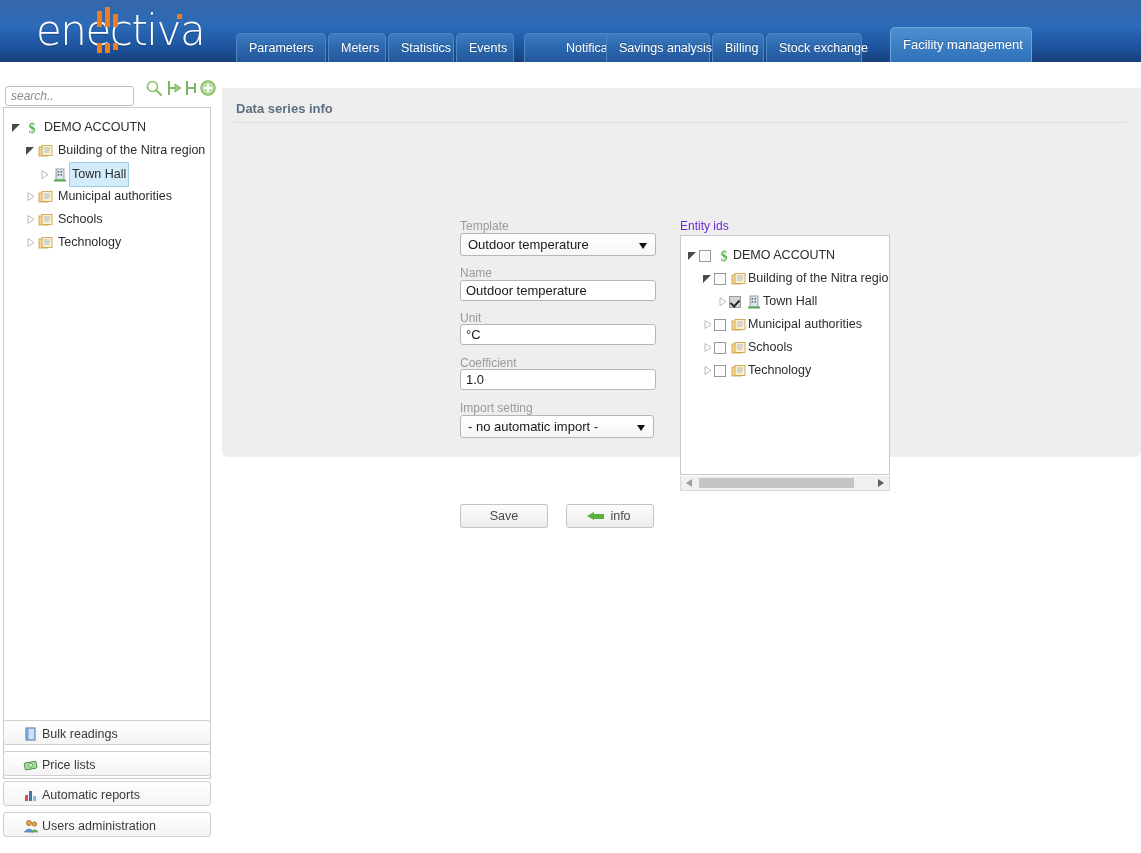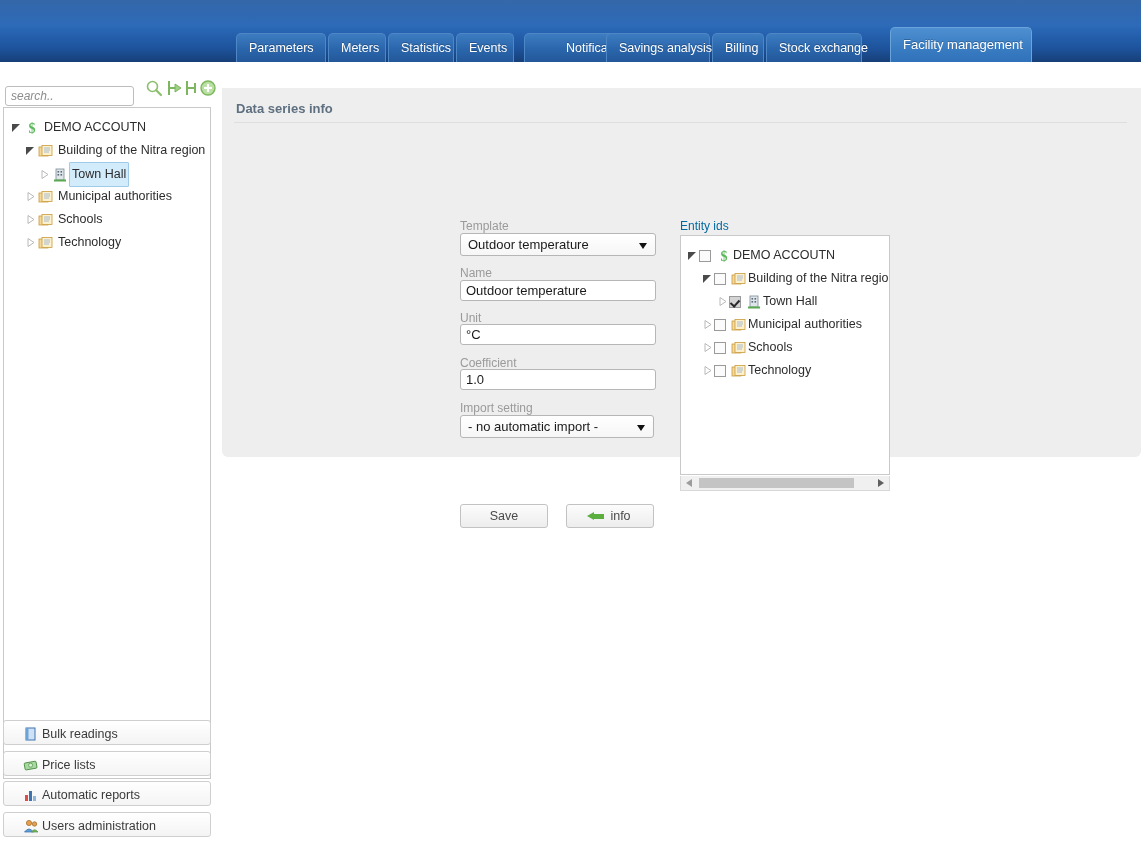--- a/index.html
+++ b/index.html
@@ -180,21 +180,21 @@
   .fselect .sv { position: absolute; left: 7px; top: 0; line-height: 21px; }
   .fselect .sa {
     position: absolute; right: 8px; top: 9px;
     width: 0; height: 0;
     border-left: 4.5px solid transparent;
     border-right: 4.5px solid transparent;
     border-top: 6px solid #111;
   }
 
   
-  #entity-label { position: absolute; left: 458px; top: 131px; font-size: 12px; color: #0369a1; }
+  #entity-label { position: absolute; left: 458px; top: 131px; font-size: 12px; color: #6d28d9; }
   #entity-box {
     position: absolute; left: 458px; top: 147px;
     width: 210px; height: 240px;
     border: 1px solid #c9c9c9;
     background: #ffffff;
     overflow: hidden;
   }
   .enode { position: relative; height: 23px; line-height: 23px; white-space: nowrap; font-size: 12.5px; color: #2c2c2c; cursor: pointer; }
   .enode .arr { display:inline-block; width:13px; text-align:center; vertical-align:middle; }
   .enode .ico { display:inline-block; width:19px; vertical-align:middle; text-align:center; }
@@ -253,20 +253,30 @@
   #back-arrow::before { content:""; position:absolute; left:4px; top:1px; width:11px; height:5px; background:#5cae3e; }
   #back-arrow::after  { content:""; position:absolute; left:-2px; top:-1px; width:0;height:0;
       border-top:4.5px solid transparent; border-bottom:4.5px solid transparent; border-right:7px solid #5cae3e; }
 </style>
 </head>
 <body>
 
 <div id="header">
   <div id="header-sheen"></div>
 
+  <div id="logo">
+    <div id="logo-text">enectiva</div>
+    <div class="logo-bar" id="lb1"></div>
+    <div class="logo-bar" id="lb2"></div>
+    <div class="logo-bar" id="lb3"></div>
+    <div class="logo-bar" id="lb4"></div>
+    <div class="logo-bar" id="lb5"></div>
+    <div class="logo-bar" id="lb6"></div>
+    <div id="logo-dot"></div>
+  </div>
 
   <div id="tabs">
       <div class="tab" style="left: 0px; width: 90px;"><span>Parameters</span></div>
       <div class="tab" style="left: 92px; width: 58px;"><span>Meters</span></div>
       <div class="tab" style="left: 152px; width: 66px;"><span>Statistics</span></div>
       <div class="tab" style="left: 220px; width: 58px;"><span>Events</span></div>
       <div class="tab" style="left: 288px; width: 108px; padding-left: 41px;"><span>Notifications</span></div>
       <div class="tab" style="left: 370px; width: 104px;"><span>Savings analysis</span></div>
       <div class="tab" style="left: 476px; width: 52px;"><span>Billing</span></div>
       <div class="tab" style="left: 530px; width: 96px; text-align: right;"><span>Stock exchange</span></div>

